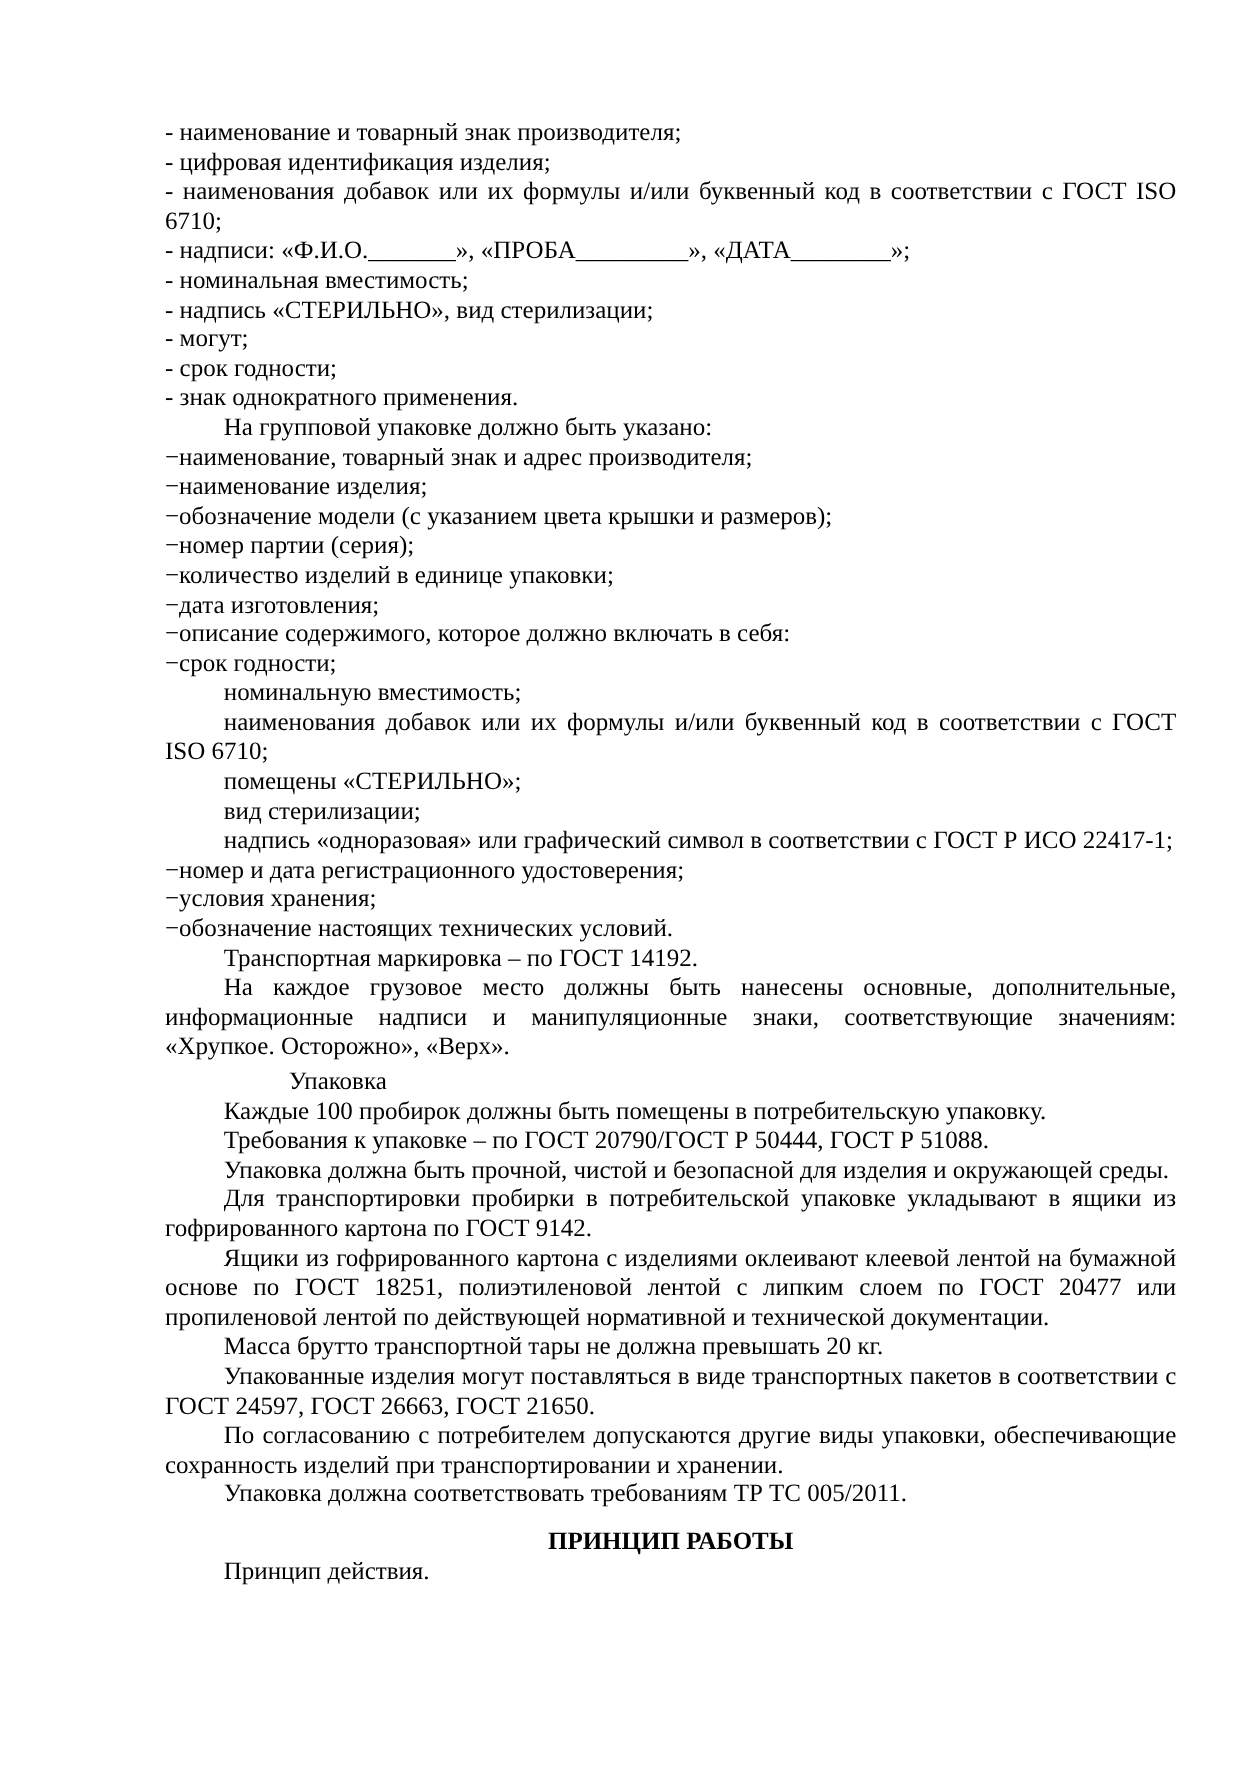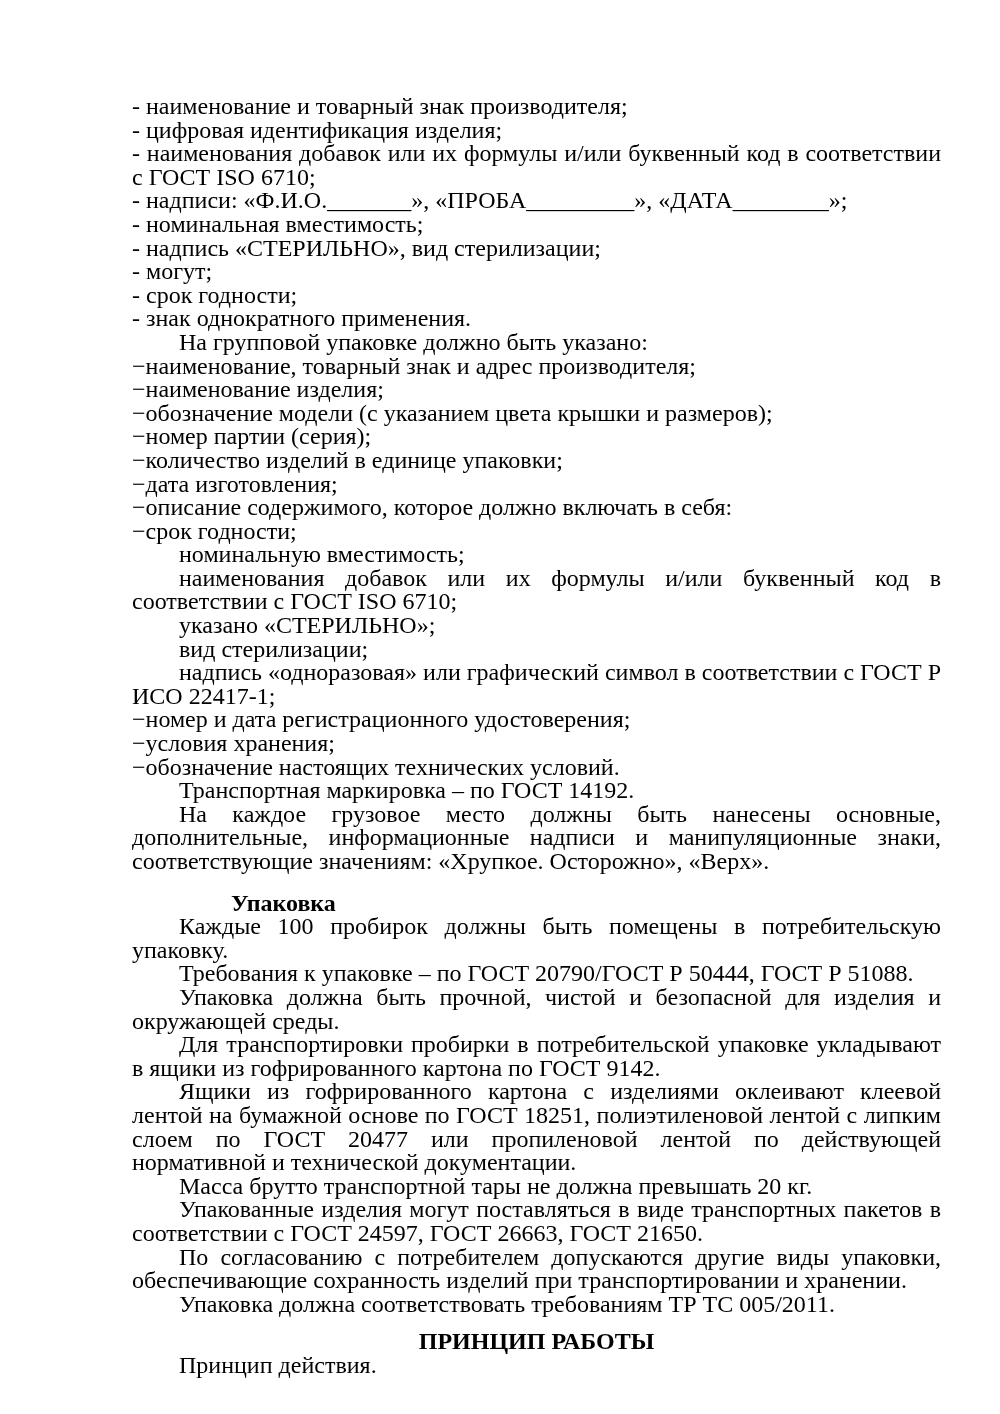--- a/index.html
+++ b/index.html
@@ -5,31 +5,31 @@
   * { box-sizing: border-box; }
   html, body { margin: 0; padding: 0; background: #ffffff; }
   .page {
     position: relative;
     width: 972px;
     height: 1414px;
     margin: 0 auto;
     background: #ffffff;
     color: #000000;
     font-family: "Liberation Serif", "DejaVu Serif", serif;
-    font-size: 24px;
+    font-size: 20px;
     line-height: 23.6px;
     padding: 95px 45px 0 118px;
     overflow: hidden;
   }
   p { margin: 0; text-align: justify; }
   .indent { text-indent: 47px; }
   .h-pack {
-    font-weight: bold;
+    font-weight: normal;
     text-indent: 99px;
-    margin-top: 18px;
+    margin-top: 4px;
     text-align: left;
   }
   .h-principle {
     font-weight: bold;
     text-align: center;
     margin-top: 14px;
   }
   .lead { text-indent: 47px; }
   .lead .bold { font-weight: normal; }
 </style>
@@ -55,21 +55,21 @@
     <p>−наименование, товарный знак и адрес производителя;</p>
     <p>−наименование изделия;</p>
     <p>−обозначение модели (с указанием цвета крышки и размеров);</p>
     <p>−номер партии (серия);</p>
     <p>−количество изделий в единице упаковки;</p>
     <p>−дата изготовления;</p>
     <p>−описание содержимого, которое должно включать в себя:</p>
     <p>−срок годности;</p>
     <p class="indent">номинальную вместимость;</p>
     <p class="indent">наименования добавок или их формулы и/или буквенный код в соответствии с ГОСТ ISO 6710;</p>
-    <p class="indent">указано «СТЕРИЛЬНО»;</p>
+    <p class="indent">помещены «СТЕРИЛЬНО»;</p>
     <p class="indent">вид стерилизации;</p>
     <p class="indent">надпись «одноразовая» или графический символ в соответствии с ГОСТ Р ИСО 22417-1;</p>
     <p>−номер и дата регистрационного удостоверения;</p>
     <p>−условия хранения;</p>
     <p>−обозначение настоящих технических условий.</p>
   </div>
 
   <div>
     <p class="indent">Транспортная маркировка – по ГОСТ 14192.</p>
     <p class="indent">На каждое грузовое место должны быть нанесены основные, дополнительные, информационные надписи и манипуляционные знаки, соответствующие значениям: «Хрупкое. Осторожно», «Верх».</p>

